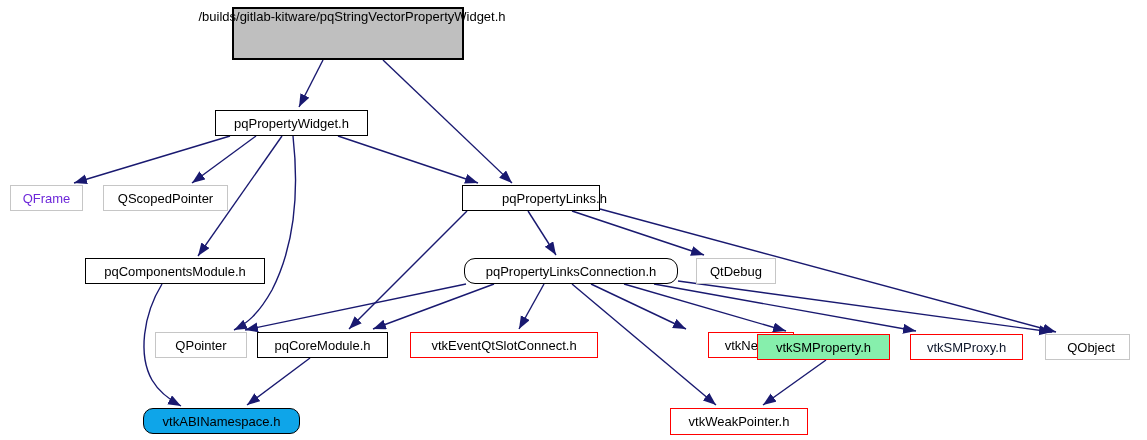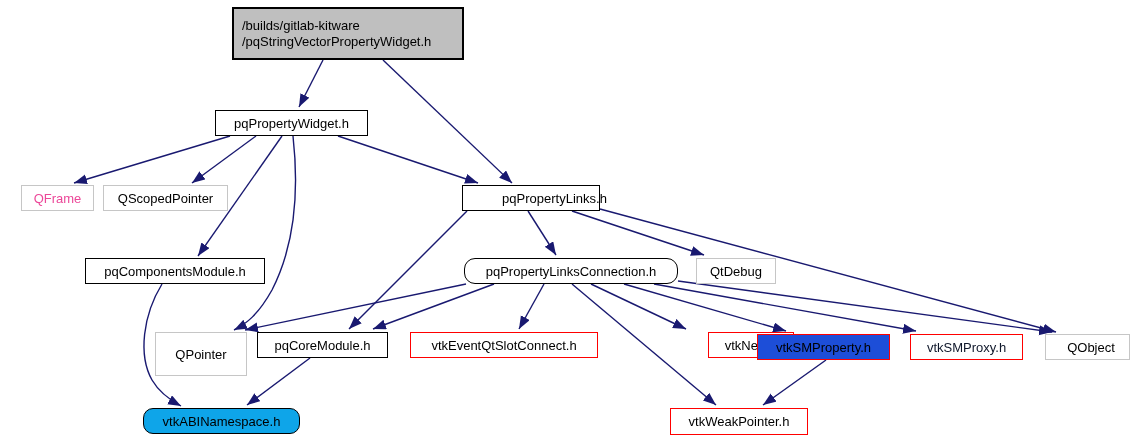--- a/index.html
+++ b/index.html
@@ -21,21 +21,21 @@
     align-items:center;
     justify-content:center;
     background:#ffffff;
     color:#000000;
     font-size:13px;
     white-space:nowrap;
     z-index:2;
     border-style:solid;
   }
   .node.root {
-    flex-direction:column;
+    flex-direction:row;
     align-items:flex-start;
     justify-content:center;
     padding-left:8px;
     line-height:16px;
   }
   .node.root span { display:block; }
 </style>
 </head>
 <body>
 
@@ -70,29 +70,29 @@
         <path d="M310,358 L247,405" fill="none" stroke="#191970" stroke-width="1.4" marker-end="url(#arrow)"></path>
         <path d="M826,360 L763,405" fill="none" stroke="#191970" stroke-width="1.4" marker-end="url(#arrow)"></path>
       </g>
   </svg>
   <div id="nodes">
       <div class="node root" style="left: 232px; top: 7px; width: 232px; height: 53px; color: rgb(0, 0, 0); background: rgb(191, 191, 191); border-width: 2px; border-color: rgb(0, 0, 0);">
         <span>/builds/gitlab-kitware</span>
         <span>/pqStringVectorPropertyWidget.h</span>
       </div>
       <div class="node internal" style="left: 215px; top: 110px; width: 153px; height: 26px; color: rgb(0, 0, 0); background: rgb(255, 255, 255); border-width: 1.5px; border-color: rgb(0, 0, 0);">pqPropertyWidget.h</div>
-      <div class="node external" style="left: 21px; top: 185px; width: 73px; height: 26px; color: #ec4899; background: rgb(255, 255, 255); border-width: 1px; border-color: rgb(198, 198, 198);">QFrame</div>
+      <div class="node external" style="left: 10px; top: 185px; width: 73px; height: 26px; color: #6d28d9; background: rgb(255, 255, 255); border-width: 1px; border-color: rgb(198, 198, 198);">QFrame</div>
       <div class="node external" style="left: 103px; top: 185px; width: 125px; height: 26px; color: rgb(0, 0, 0); background: rgb(255, 255, 255); border-width: 1px; border-color: rgb(198, 198, 198);">QScopedPointer</div>
       <div class="node internal" style="left: 462px; top: 185px; width: 138px; height: 26px; color: rgb(0, 0, 0); background: rgb(255, 255, 255); border-width: 1.5px; border-color: rgb(0, 0, 0); padding-left: 47px;">pqPropertyLinks.h</div>
       <div class="node internal" style="left: 85px; top: 258px; width: 180px; height: 26px; color: rgb(0, 0, 0); background: rgb(255, 255, 255); border-width: 1.5px; border-color: rgb(0, 0, 0);">pqComponentsModule.h</div>
       <div class="node internal" style="left: 464px; top: 258px; width: 214px; height: 26px; color: rgb(0, 0, 0); background: rgb(255, 255, 255); border-width: 1.5px; border-color: rgb(0, 0, 0); border-radius: 11px;">pqPropertyLinksConnection.h</div>
       <div class="node external" style="left: 696px; top: 258px; width: 80px; height: 26px; color: rgb(0, 0, 0); background: rgb(255, 255, 255); border-width: 1px; border-color: rgb(198, 198, 198);">QtDebug</div>
-      <div class="node external" style="left: 155px; top: 332px; width: 92px; height: 44px; color: rgb(0, 0, 0); background: rgb(255, 255, 255); border-width: 1px; border-color: rgb(198, 198, 198);">QPointer</div>
+      <div class="node external" style="left: 155px; top: 332px; width: 92px; height: 26px; color: rgb(0, 0, 0); background: rgb(255, 255, 255); border-width: 1px; border-color: rgb(198, 198, 198);">QPointer</div>
       <div class="node internal" style="left: 257px; top: 332px; width: 131px; height: 26px; color: rgb(0, 0, 0); background: rgb(255, 255, 255); border-width: 1.5px; border-color: rgb(0, 0, 0);">pqCoreModule.h</div>
       <div class="node truncated" style="left: 410px; top: 332px; width: 188px; height: 26px; color: rgb(0, 0, 0); background: rgb(255, 255, 255); border-width: 1.5px; border-color: rgb(255, 0, 0);">vtkEventQtSlotConnect.h</div>
       <div class="node truncated" style="left: 708px; top: 332px; width: 86px; height: 26px; color: rgb(0, 0, 0); background: rgb(255, 255, 255); border-width: 1.5px; border-color: rgb(255, 0, 0);">vtkNew.h</div>
-      <div class="node truncated" style="left: 757px; top: 334px; width: 133px; height: 26px; color: rgb(0, 0, 0); background: #1d4ed8; border-width: 1.5px; border-color: rgb(255, 0, 0);">vtkSMProperty.h</div>
+      <div class="node truncated" style="left: 757px; top: 334px; width: 133px; height: 26px; color: rgb(0, 0, 0); background: #86efac; border-width: 1.5px; border-color: rgb(255, 0, 0);">vtkSMProperty.h</div>
       <div class="node truncated" style="left: 910px; top: 334px; width: 113px; height: 26px; color: #0f172a; background: rgb(255, 255, 255); border-width: 1.5px; border-color: rgb(255, 0, 0);">vtkSMProxy.h</div>
       <div class="node external" style="left: 1045px; top: 334px; width: 85px; height: 26px; color: rgb(0, 0, 0); background: rgb(255, 255, 255); border-width: 1px; border-color: rgb(198, 198, 198); padding-left: 7px;">QObject</div>
       <div class="node internal" style="left: 143px; top: 408px; width: 157px; height: 26px; color: rgb(0, 0, 0); background: #0ea5e9; border-width: 1.5px; border-color: rgb(0, 0, 0); border-radius: 10px;">vtkABINamespace.h</div>
       <div class="node truncated" style="left: 670px; top: 408px; width: 138px; height: 27px; color: rgb(0, 0, 0); background: rgb(255, 255, 255); border-width: 1.5px; border-color: rgb(255, 0, 0);">vtkWeakPointer.h</div>
     </div>
 </div>
 
 </body></html>

